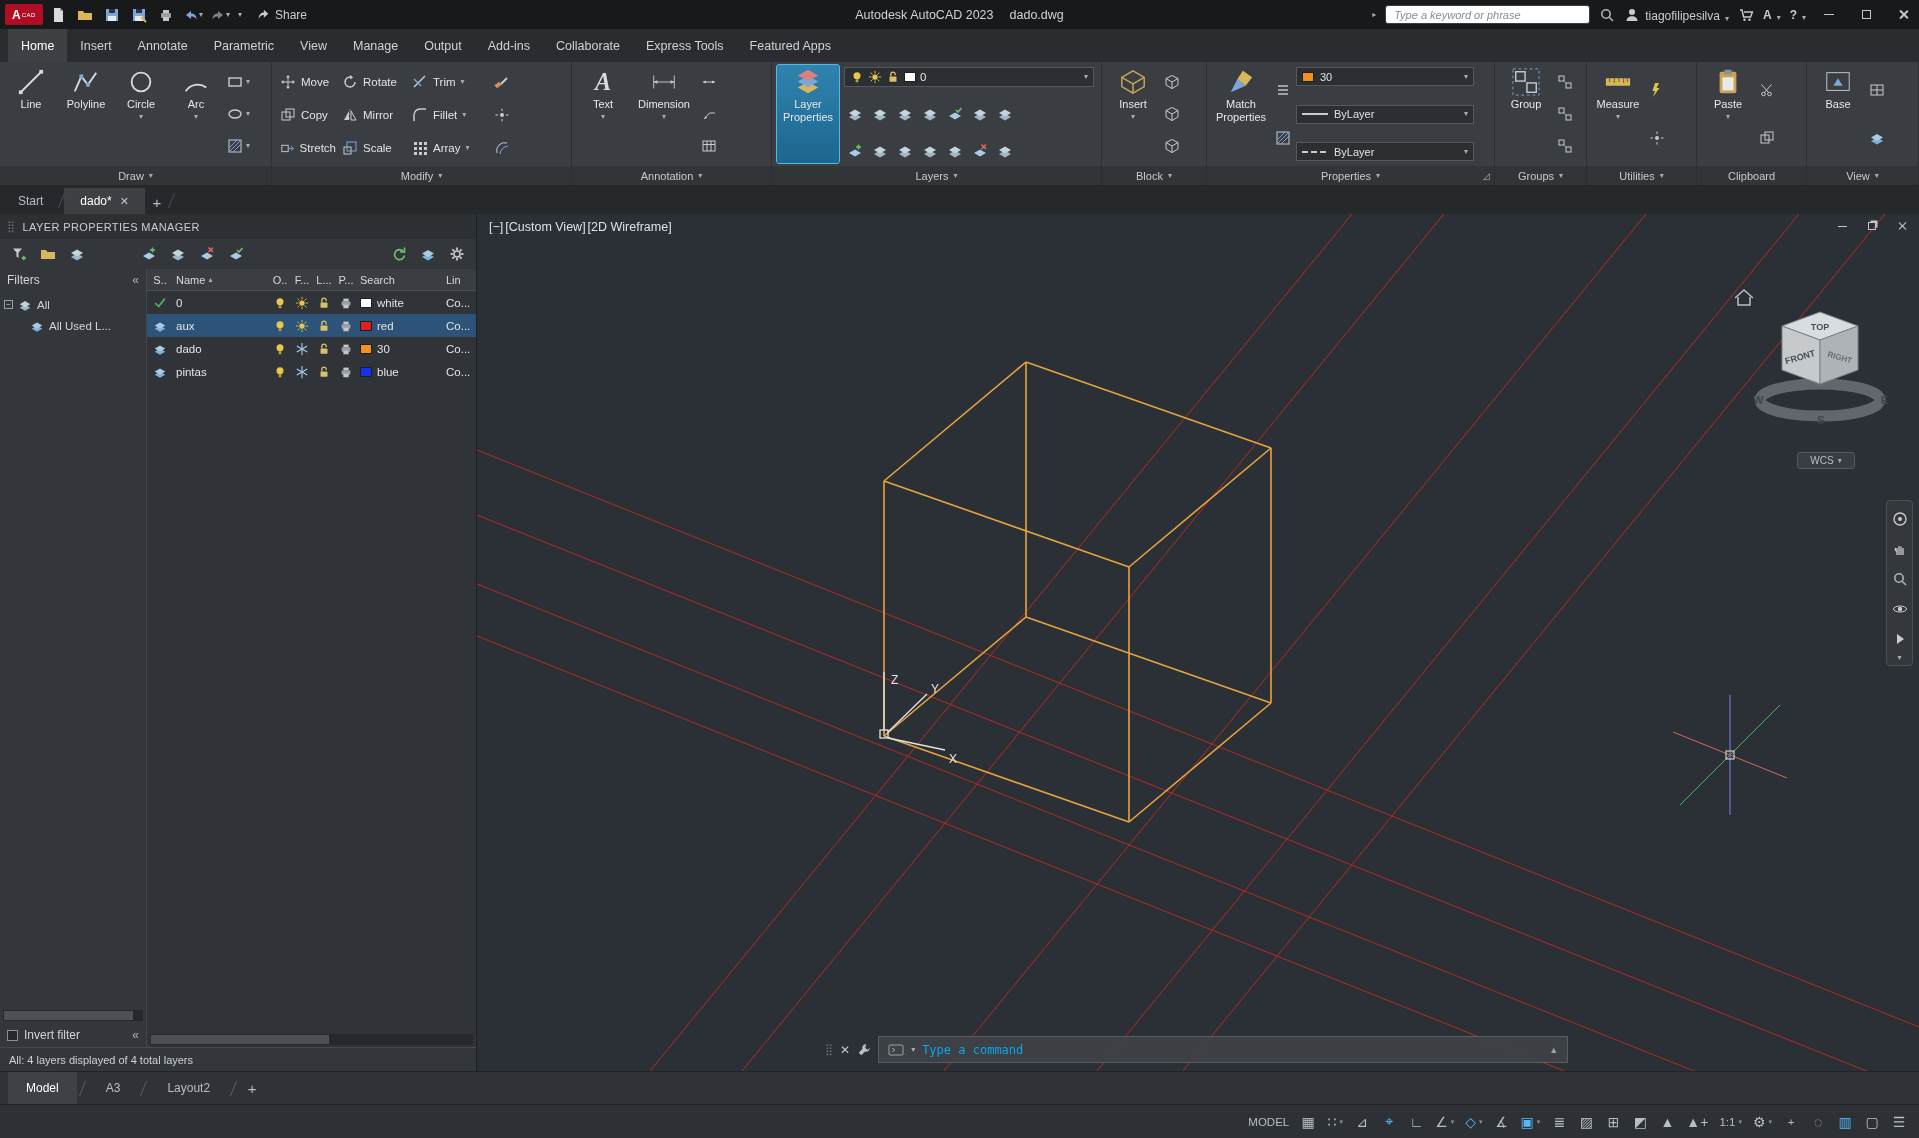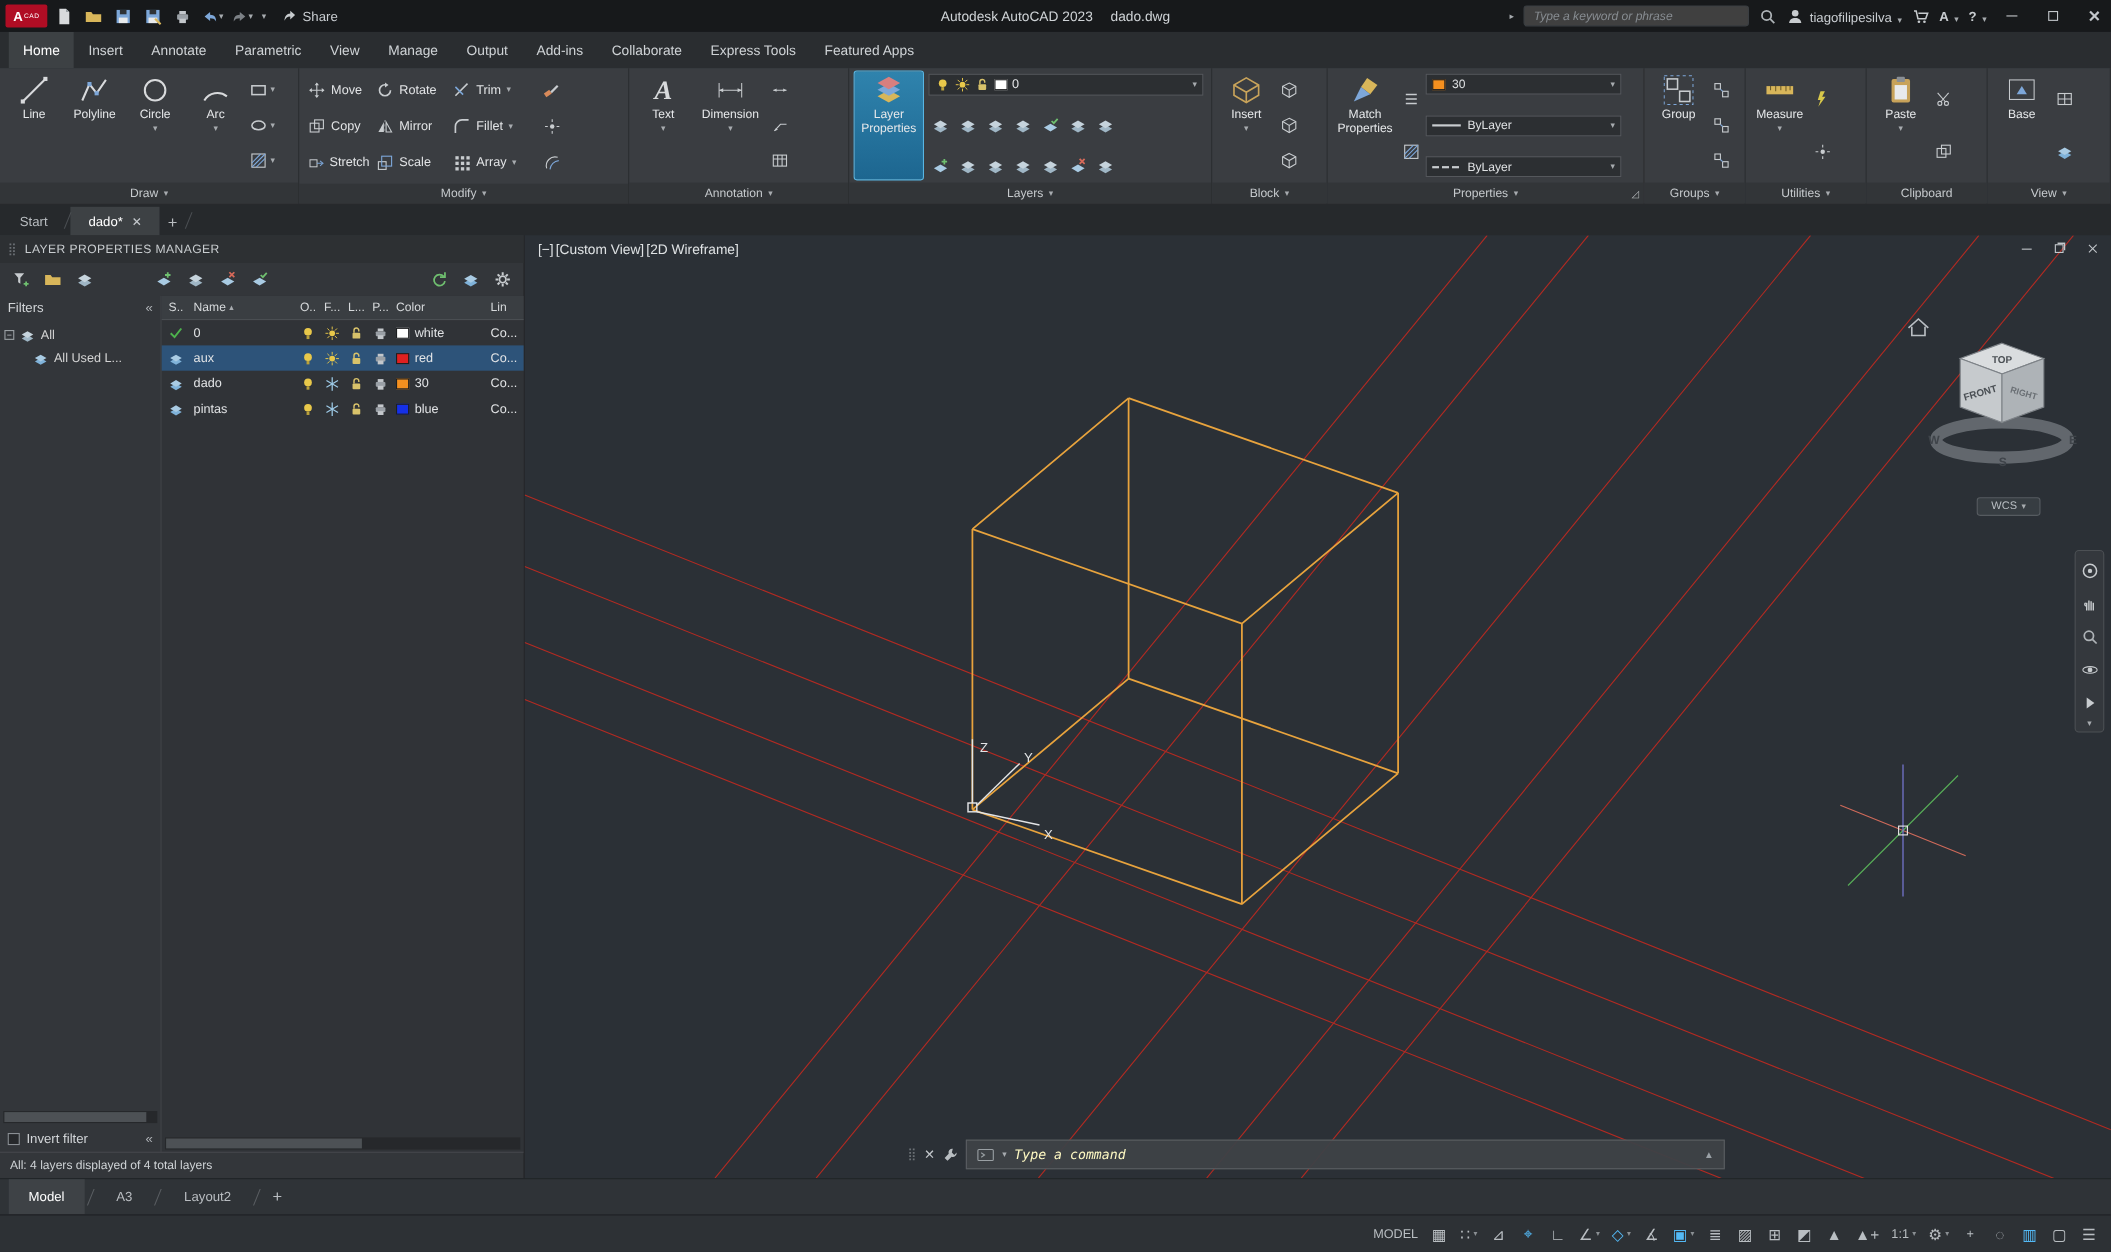--- a/index.html
+++ b/index.html
@@ -13,21 +13,21 @@
   
   .titlebar{height:29px;background:#17191b;display:flex;align-items:center;position:relative;flex:0 0 auto}
   .qat{display:flex;align-items:center;gap:3px;padding-left:5px}
   .logo{width:38px;height:21px;background:#b00d24;border-radius:2px;display:flex;align-items:center;justify-content:center;gap:1px;color:#fff}
   .logo b{font-size:12px}.logo s{font-size:6px;text-decoration:none;letter-spacing:.5px}
   .qbtn{width:24px;height:22px;display:flex;align-items:center;justify-content:center;border-radius:2px}
   .qcaret{width:10px}
   .share{display:flex;align-items:center;gap:5px;margin-left:8px;color:#c9cdd1}
   .tb-center{position:absolute;left:0;right:0;display:flex;justify-content:center;gap:16px;color:#cfd3d6;font-size:12.5px;pointer-events:none}
   .tb-right{margin-left:auto;display:flex;align-items:center;gap:9px;padding-right:2px;z-index:1}
-  .tb-search{width:205px;height:19px;background:#404040;border:1px solid #3a3e42;border-radius:3px;display:flex;align-items:center;padding:4px 8px}
+  .tb-search{width:205px;height:19px;background:#ffffff;border:1px solid #3a3e42;border-radius:3px;display:flex;align-items:center;padding:4px 8px}
   .tb-search span{font-style:italic;color:#878c91;font-size:11px}
   .tb-user{display:flex;align-items:flex-end;gap:5px;color:#c9cdd1;font-size:12px}
   .winbtn{width:28px;height:26px;display:flex;align-items:center;justify-content:center;color:#c3c7cb}
   .wb-min{width:10px;height:1px;background:#c3c7cb}
   .wb-max{width:9px;height:9px;border:1px solid #c3c7cb}
   .wb-close{position:relative;width:11px;height:11px}
   .wb-close::before,.wb-close::after{content:"";position:absolute;left:5px;top:0;width:1.5px;height:11px;background:#c3c7cb}
   .wb-close::before{transform:rotate(45deg)}.wb-close::after{transform:rotate(-45deg)}
   
   .rtabs{height:33px;background:#2a2d30;display:flex;align-items:stretch;padding-left:8px;flex:0 0 auto}
@@ -104,21 +104,21 @@
   .wc .b2{width:8px;height:8px;border:1px solid #c3c7cb;box-shadow:2px -2px 0 -0.5px #c3c7cb}
   .wc .b3{position:relative;width:10px;height:10px}
   .wc .b3::before,.wc .b3::after{content:"";position:absolute;left:4.5px;top:0;width:1.4px;height:10px;background:#c3c7cb}
   .wc .b3::before{transform:rotate(45deg)}.wc .b3::after{transform:rotate(-45deg)}
   .viewcube{position:absolute;top:58px;right:22px;width:170px;height:175px}
   .wcsbox{position:absolute;top:238px;right:64px;width:58px;height:17px;background:rgba(58,63,68,.85);border:1px solid #565b60;border-radius:3px;display:flex;align-items:center;justify-content:center;gap:4px;color:#b9bec3;font-size:10px}
   .navbar{position:absolute;top:286px;right:6px;width:27px;background:rgba(56,60,64,.72);border:1px solid #4c5054;border-radius:4px;display:flex;flex-direction:column;align-items:center;padding:3px 0}
   .nav-item{width:23px;height:30px;display:flex;align-items:center;justify-content:center;color:#c3c7cb}
   .cmdwrap{position:absolute;left:348px;bottom:8px;display:flex;align-items:center;gap:7px}
   .cmdbar{width:690px;height:27px;background:rgba(62,66,70,.96);border:1px solid #5a5e62;display:flex;align-items:center;gap:7px;padding:0 9px}
-  .cmdtext{font-family:"DejaVu Sans Mono",monospace;font-style:italic;color:#fef9c3;font-size:12px;flex:1}
+  .cmdtext{font-family:"DejaVu Sans Mono",monospace;color:#0ea5e9;font-size:12px;flex:1}
   .cmdup{color:#9aa1a6;font-size:9px}
   .cmdx{color:#c3c7cb;font-size:12px}
   
   .layoutbar{height:33px;background:#2f3337;border-top:1px solid #212427;display:flex;align-items:center;padding-left:8px;flex:0 0 auto}
   .ltab{height:100%;display:flex;align-items:center;padding:0 18px;color:#b9bdc1;font-size:12px}
   .ltab.active{background:#3e4246;color:#fff}
   .lsep{width:1px;height:15px;background:#5a5e62;transform:skewX(-22deg);margin:0 5px}
   .lplus{width:26px;height:100%;display:flex;align-items:center;justify-content:center;color:#b9bdc1;font-size:15px}
   
   .statusbar{height:34px;background:#2d3135;border-top:1px solid #1f2124;display:flex;align-items:center;justify-content:flex-end;gap:3px;padding-right:8px;flex:0 0 auto}
@@ -1126,21 +1126,21 @@
         </div>
       </div>
       <div class="tablearea">
         <div class="thead">
           <span class="c cs">S..</span>
           <span class="c cname"><span>Name</span>&nbsp;<span class="caret">▴</span></span>
           <span class="c ctog">O..</span>
           <span class="c ctog">F...</span>
           <span class="c ctog">L...</span>
           <span class="c ctog">P...</span>
-          <span class="c ccol">Color</span>
+          <span class="c ccol">Search</span>
           <span class="c clin">Lin</span>
         </div>
         <div>
 
             <div class="trow">
               <span class="c cs">
                 <i class="ico i14">
                   <svg xmlns="http://www.w3.org/2000/svg" viewBox="0 0 16 16">
                     <path d="M2.5 8 L6.5 12 L13.5 3" fill="none" stroke="#4db34d" stroke-width="2"></path>
                   </svg>

